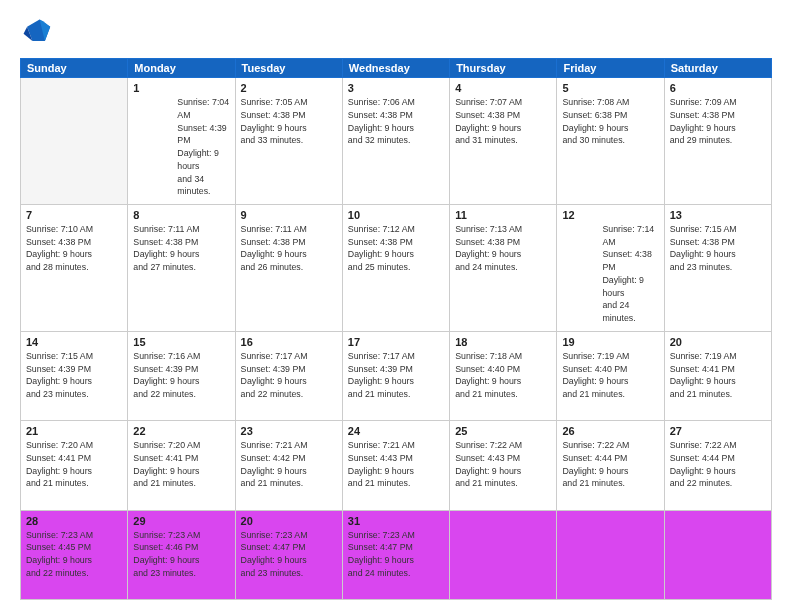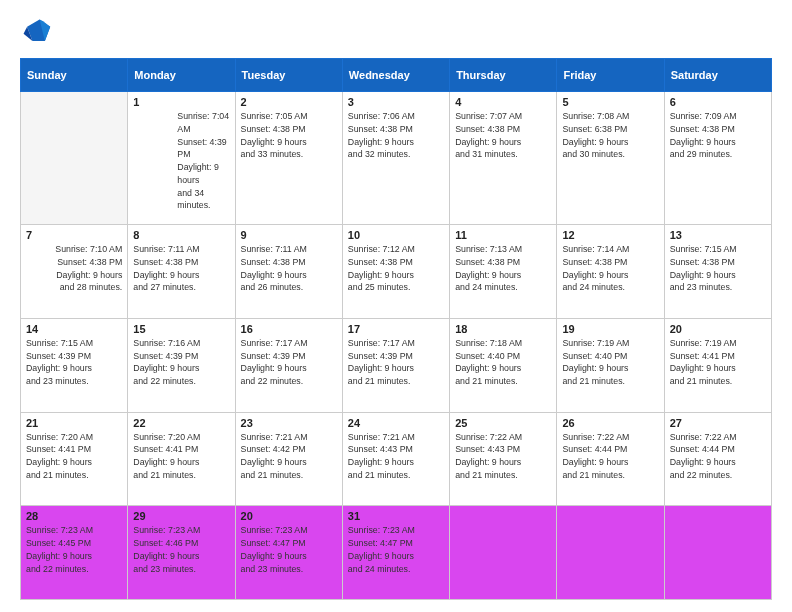--- a/index.html
+++ b/index.html
@@ -57,21 +57,21 @@
       border: 1px solid #ccc;
       border-collapse: collapse;
       width: 100%;
       table-layout: fixed;
       font-size: 9.5px;
     }
     .calendar th {
       background: #1565c0;
       color: #fff;
       text-align: left;
-      padding: 10px 6px;
+      padding: 3px 6px;
       font-size: 11px;
       font-weight: bold;
       border: 1px solid #1a6fd1;
     }
     .calendar td {
       border: 1px solid #ccc;
       vertical-align: top;
       padding: 4px 5px;
       height: 88px;
       background: #fff;
@@ -174,21 +174,21 @@
             <span class="day-num">6</span>
             <div class="day-info" style="white-space: pre-line;">Sunrise: 7:09 AM
 Sunset: 4:38 PM
 Daylight: 9 hours
 and 29 minutes.</div>
           </td>
         </tr>
         <tr class="week-row">
           <td>
             <span class="day-num">7</span>
-            <div class="day-info" style="white-space: pre-line; text-align: right;">Sunrise: 7:10 AM
+            <div class="day-info" style="white-space: pre-line;">Sunrise: 7:10 AM
 Sunset: 4:38 PM
 Daylight: 9 hours
 and 28 minutes.</div>
           </td>
           <td>
             <span class="day-num">8</span>
             <div class="day-info" style="white-space: pre-line;">Sunrise: 7:11 AM
 Sunset: 4:38 PM
 Daylight: 9 hours
 and 27 minutes.</div>
@@ -209,21 +209,21 @@
           </td>
           <td>
             <span class="day-num">11</span>
             <div class="day-info" style="white-space: pre-line;">Sunrise: 7:13 AM
 Sunset: 4:38 PM
 Daylight: 9 hours
 and 24 minutes.</div>
           </td>
           <td>
             <span class="day-num">12</span>
-            <div class="day-info" style="white-space: pre-line;">Sunrise: 7:14 AM
+            <div class="day-info" style="white-space: pre-line; margin-left: 40px;">Sunrise: 7:14 AM
 Sunset: 4:38 PM
 Daylight: 9 hours
 and 24 minutes.</div>
           </td>
           <td>
             <span class="day-num">13</span>
             <div class="day-info" style="white-space: pre-line;">Sunrise: 7:15 AM
 Sunset: 4:38 PM
 Daylight: 9 hours
 and 23 minutes.</div>

